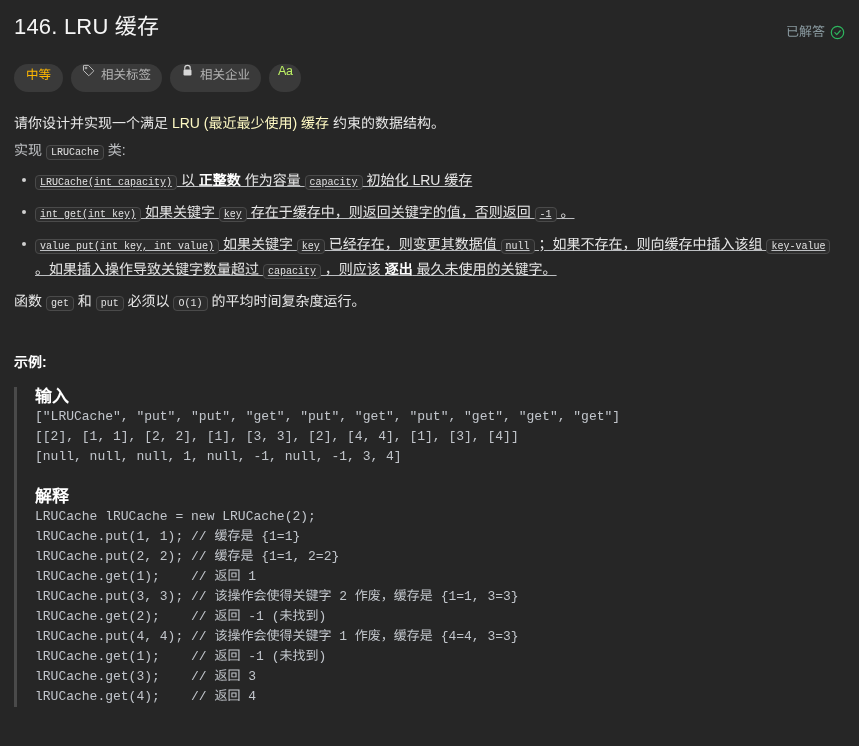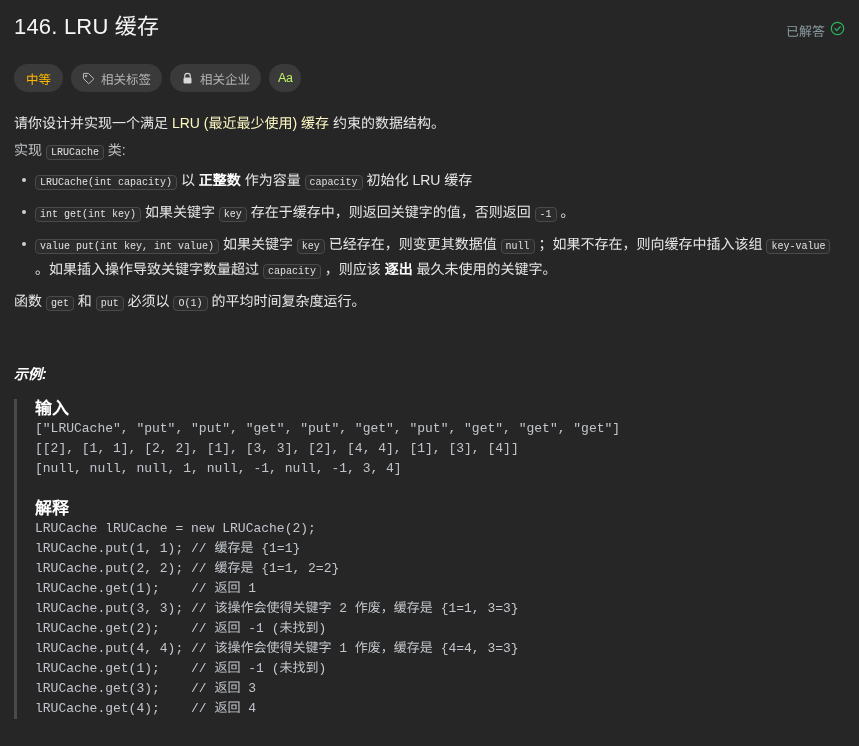--- a/index.html
+++ b/index.html
@@ -36,21 +36,21 @@
   .page-title {
     font-size: 22px;
     line-height: 30px;
     font-weight: 400;
     color: #f5f5f5;
     margin: 0;
     letter-spacing: .2px;
   }
   .solved-badge {
     display: flex;
-    align-items: flex-start;
+    align-items: flex-end;
     gap: 5px;
     font-size: 13px;
     color: #8a9aa0;
     margin-top: 9px;
     white-space: nowrap;
   }
   .solved-badge .check-icon {
     display: inline-flex;
     width: 15px;
     height: 15px;
@@ -58,21 +58,21 @@
 
   
   .meta-row {
     display: flex;
     align-items: center;
     gap: 8px;
     margin-top: 22px;
   }
   .pill {
     display: inline-flex;
-    align-items: center;
+    align-items: flex-start;
     gap: 6px;
     height: 28px;
     padding: 0 11px;
     border-radius: 21px;
     background: #3a3a3a;
     font-size: 12.5px;
     color: #b3b3b3;
     cursor: pointer;
     user-select: none;
     white-space: nowrap;
@@ -107,20 +107,21 @@
     line-height: 22px;
     color: #eff1f6bf;
   }
   .content p { margin: 0 0 5px 0; }
   .content .lead { color: #e6e6e6; }
 
   ul.bullets {
     margin: 4px 0 0 0;
     padding-left: 21px;
     list-style: none;
+    text-decoration: underline;
   }
   ul.bullets > li {
     position: relative;
     margin-bottom: 7px;
     padding-left: 0;
     color: #e6e6e6;
   }
   ul.bullets > li::before {
     content: "";
     position: absolute;
@@ -147,25 +148,24 @@
     text-decoration: none;
     cursor: pointer;
     margin-top: 34px;
   }
   strong.em { color: #ffffff; font-weight: 700; }
 
   .note-line { margin-top: 14px; color: #e6e6e6; }
 
   
   .example-heading {
-    margin-top: 48px;
+    margin-top: 36px;
     font-size: 14px;
     font-weight: 700;
     color: #ffffff;
-    font-style: italic;
   }
   .example-block {
     margin-top: 16px;
     border-left: 3px solid #4a4a4a;
     padding: 0 0 0 18px;
   }
   .example-block .ex-label {
     font-weight: 700;
     color: #ffffff;
     font-size: 17px;

